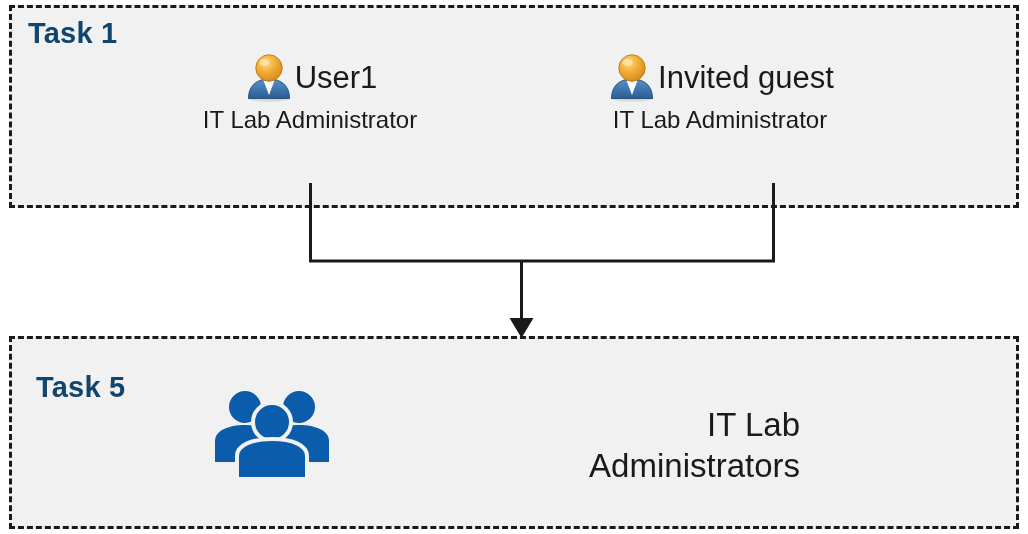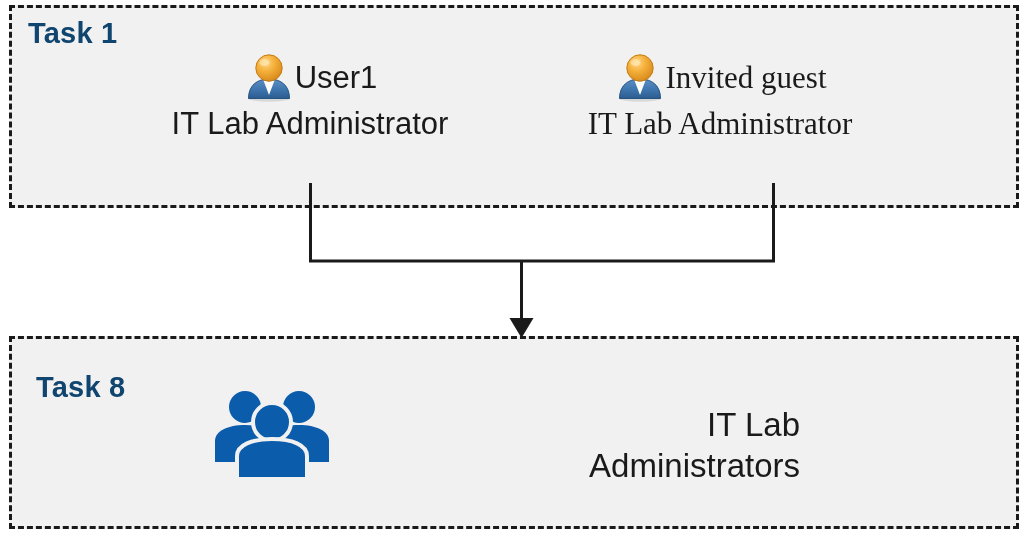--- a/index.html
+++ b/index.html
@@ -53,37 +53,37 @@
   #task1-label { left: 28px; top: 17px; }
   #task2-label { left: 36px; top: 371px; }
 
   
   .person {
     position: absolute;
     width: 360px;
     text-align: center;
   }
   #person-user1  { left: 130px; top: 48px; }
-  #person-guest  { left: 540px; top: 48px; font-family: Liberation Serif, serif; }
+  #person-guest  { left: 540px; top: 48px; }
 
   .person-row {
     display: flex;
     align-items: center;
     justify-content: center;
     gap: 0;
     height: 58px;
   }
   .person-name {
     font-size: 31px;
     color: #1A1A1A;
     white-space: nowrap;
     line-height: 1;
   }
   .person-role {
-    font-size: 31px;
+    font-size: 24px;
     color: #1A1A1A;
     white-space: nowrap;
     line-height: 1;
     margin-top: 2px;
   }
 
   .user-icon {
     width: 52px;
     height: 52px;
     flex: 0 0 52px;
@@ -193,21 +193,21 @@
 
     <line x1="309" y1="261" x2="775" y2="261" stroke="#1A1A1A" stroke-width="3"></line>
 
     <line x1="521.5" y1="261" x2="521.5" y2="322" stroke="#1A1A1A" stroke-width="3"></line>
 
     <polygon points="521.5,338 509.5,318 533.5,318" fill="#1A1A1A"></polygon>
   </svg>
 
   <div id="task2-box" class="task-box"></div>
 
-  <div id="task2-label" class="task-label">Task 8</div>
+  <div id="task2-label" class="task-label">Task 5</div>
 
   <div id="group-icon-wrap">
     <svg class="group-icon" viewBox="0 0 120 96" width="120" height="96" aria-hidden="true">
 
       <circle cx="33" cy="21" r="16" fill="#0B5CAB"></circle>
       <path d="M3 76 L3 55 C3 45 16 39 33 39 C50 39 63 45 63 55 L63 76 Z" fill="#0B5CAB"></path>
 
       <circle cx="87" cy="21" r="16" fill="#0B5CAB"></circle>
       <path d="M57 76 L57 55 C57 45 70 39 87 39 C104 39 117 45 117 55 L117 76 Z" fill="#0B5CAB"></path>
 

